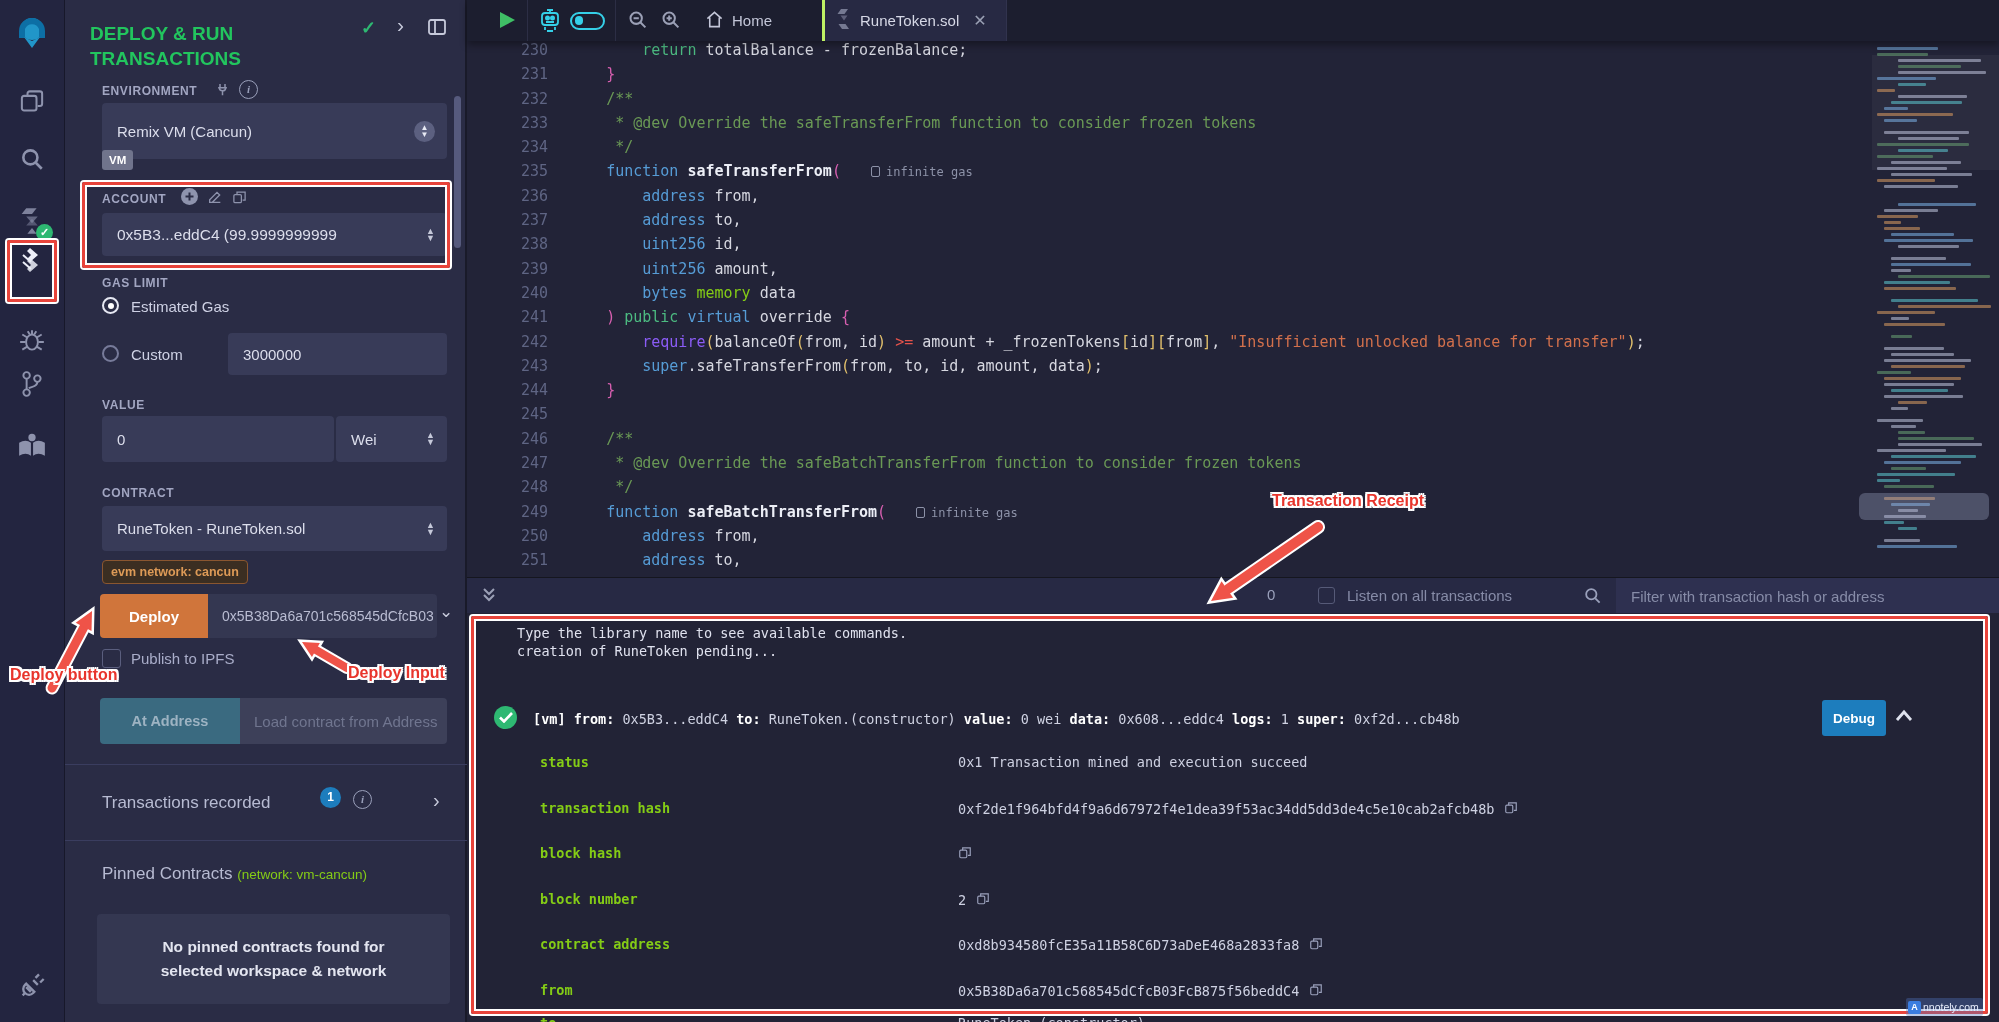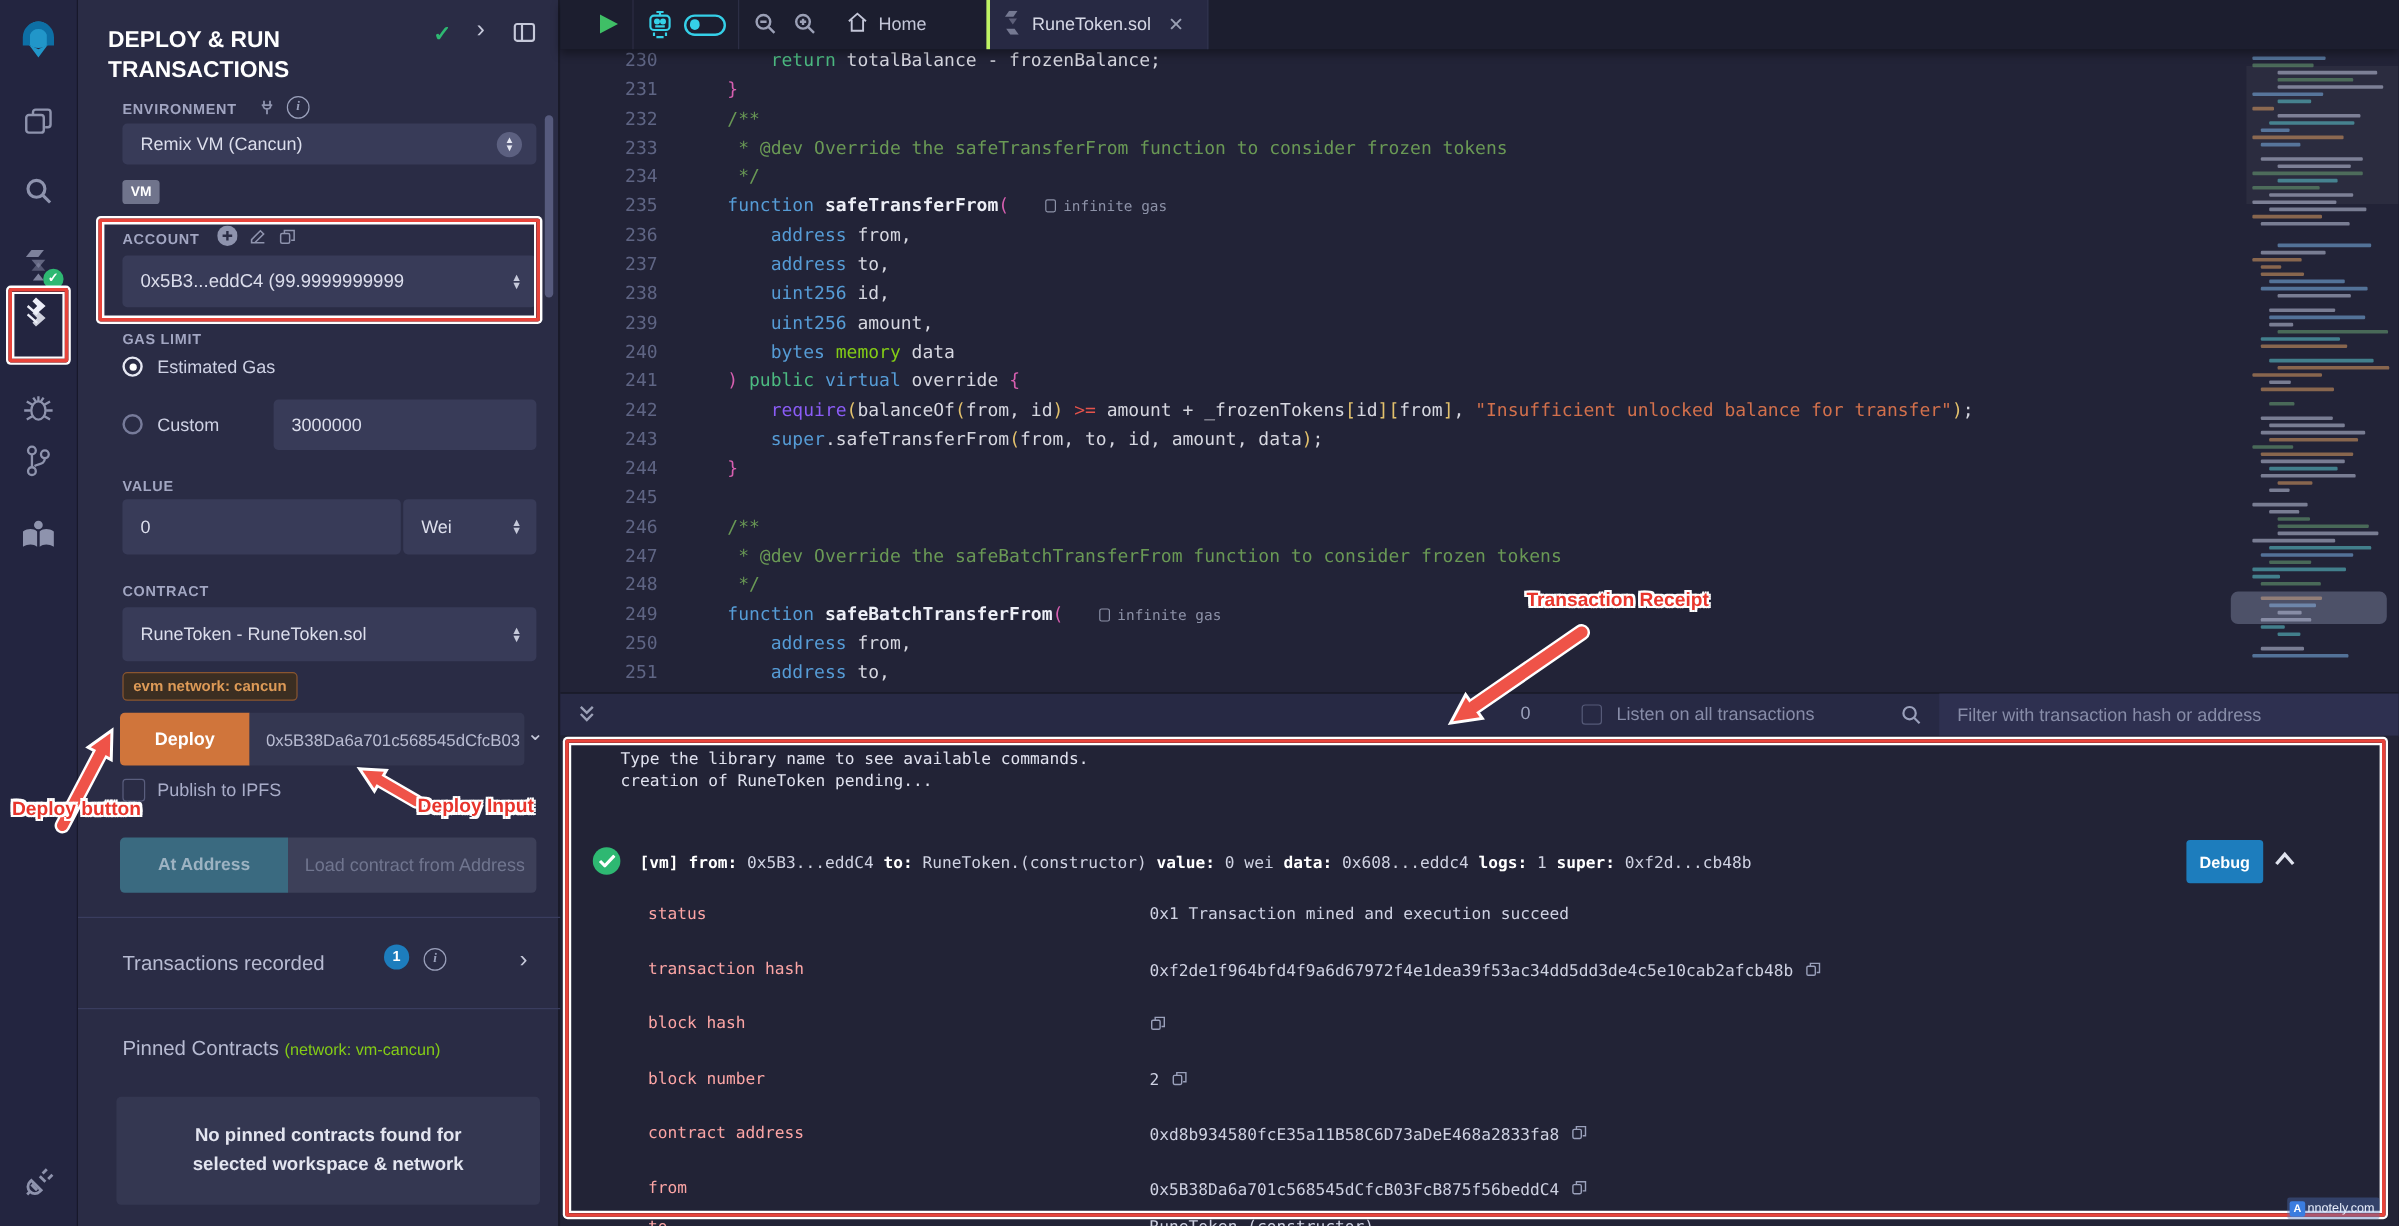--- a/index.html
+++ b/index.html
@@ -10,21 +10,21 @@
 
   
   .rail{position:absolute;left:0;top:0;width:65px;height:1022px;background:#232540;border-right:1px solid #17182a;}
   .rail-ic{position:absolute;left:50%;transform:translateX(-50%);color:#8e93ad;}
   .rail-ic svg{display:block;}
   .badge-check{position:absolute;right:-7px;bottom:-5px;width:17px;height:17px;border-radius:50%;
       background:#2eb872;color:#fff;font:700 11px/17px "Liberation Sans",sans-serif;text-align:center;}
 
   
   .panel{position:absolute;left:65px;top:0;width:402px;height:1022px;background:#2a2c45;border-right:2px solid #191a29;}
-  .p-title{position:absolute;left:25px;top:8px;width:268px;font:700 19px/25px "Liberation Sans",sans-serif;color:#ffffff;}
+  .p-title{position:absolute;left:25px;top:8px;width:268px;font:700 19px/25px "Liberation Sans",sans-serif;color:#22c55e;}
   .p-label{position:absolute;font:600 12px "Liberation Sans",sans-serif;letter-spacing:.05em;color:#a2a6c2;}
   .sel,.inp{position:absolute;background:#383b58;border-radius:4px;color:#dcdeec;font:15px "Liberation Sans",sans-serif;
       display:flex;align-items:center;padding:0 12px 0 15px;overflow:hidden;white-space:nowrap;}
   .sel .grow{flex:1;overflow:hidden;white-space:nowrap;}
   .stepper{display:flex;flex-direction:column;line-height:7px;font-size:9px;color:#c6c9da;margin-left:8px;flex:none;}
   .circ-stepper{flex:none;width:21px;height:21px;border-radius:50%;background:#5c6080;color:#e8eaf4;
       display:flex;flex-direction:column;align-items:center;justify-content:center;font-size:8px;line-height:7px;}
   .vm-badge{position:absolute;left:37px;top:150px;height:20px;padding:0 7px;background:#70748c;border-radius:3px;
       color:#fff;font:700 11.5px/20px "Liberation Sans",sans-serif;}
   .radio{position:absolute;width:17px;height:17px;border-radius:50%;border:2px solid #777b9a;}
@@ -94,21 +94,21 @@
       font:13.5px "DejaVu Sans Mono",monospace;color:#e0e2ef;}
   .log-line{position:absolute;left:50px;height:18px;white-space:pre;}
   .ok-circ{position:absolute;left:27px;top:93px;width:23px;height:23px;border-radius:50%;background:#2eb872;}
   .ok-circ svg{position:absolute;left:4.5px;top:6px;}
   .summary{position:absolute;left:66px;top:98px;white-space:pre;color:#cfd2e2;}
   .summary b{color:#fff;}
   .debug-btn{position:absolute;left:1355px;top:87px;width:64px;height:36px;background:#1d7dbd;border:none;border-radius:3px;
       color:#fff;font:700 13.5px "Liberation Sans",sans-serif;}
   .rcpt-up{position:absolute;left:1428px;top:96px;color:#dfe2ee;}
   .rcpt-row{position:absolute;left:0;width:100%;height:20px;}
-  .rcpt-row .lbl{position:absolute;left:73px;font-weight:normal;color:#fca5a5;}
+  .rcpt-row .lbl{position:absolute;left:73px;font-weight:bold;color:#84cc16;}
   .rcpt-row .val{position:absolute;left:491px;color:#ced1e2;display:flex;align-items:center;gap:10px;}
   .copy-ic{color:#9aa0bb;flex:none;}
 
   
   .annot{position:absolute;inset:0;pointer-events:none;z-index:50;}
   .annot-rect{position:absolute;border:3px solid #e8443b;border-radius:2px;
       box-shadow:0 0 0 2px #fff, inset 0 0 0 2px #fff;}
   .annot-label{position:absolute;font:700 16px "Liberation Sans",sans-serif;color:#e8352c;white-space:nowrap;
       text-shadow:-2px -2px 0 #fff,2px -2px 0 #fff,-2px 2px 0 #fff,2px 2px 0 #fff,0 -2px 0 #fff,0 2px 0 #fff,-2px 0 0 #fff,2px 0 0 #fff;}
   .watermark{position:absolute;left:1906px;top:998px;height:18px;display:flex;align-items:center;gap:2px;
@@ -195,21 +195,21 @@
         </svg>
     </span>
 
     <span class="p-label" style="left:37px;top:84px">ENVIRONMENT</span>
     <span class="mini-icons" style="left:150px;top:80px">
       <svg width="15" height="15" viewBox="0 0 24 24" fill="none" stroke="currentColor" stroke-width="2.4">
           <path d="M8 3v6M16 3v6M5 9h14M12 14v7M7 9c0 4 2 5 5 5s5-1 5-5"></path>
         </svg>
       <span class="info-circ">i</span>
     </span>
-    <div class="sel" style="left:37px;top:103px;width:345px;height:34px">
+    <div class="sel" style="left:37px;top:103px;width:345px;height:56px">
       <span class="grow">Remix VM (Cancun)</span>
       <span class="circ-stepper">
           <span>▲</span>
           <span>▼</span>
         </span>
     </div>
     <span class="vm-badge">VM</span>
 
     <span class="p-label" style="left:37px;top:192px">ACCOUNT</span>
     <span class="mini-icons" style="left:116px;top:188px">

